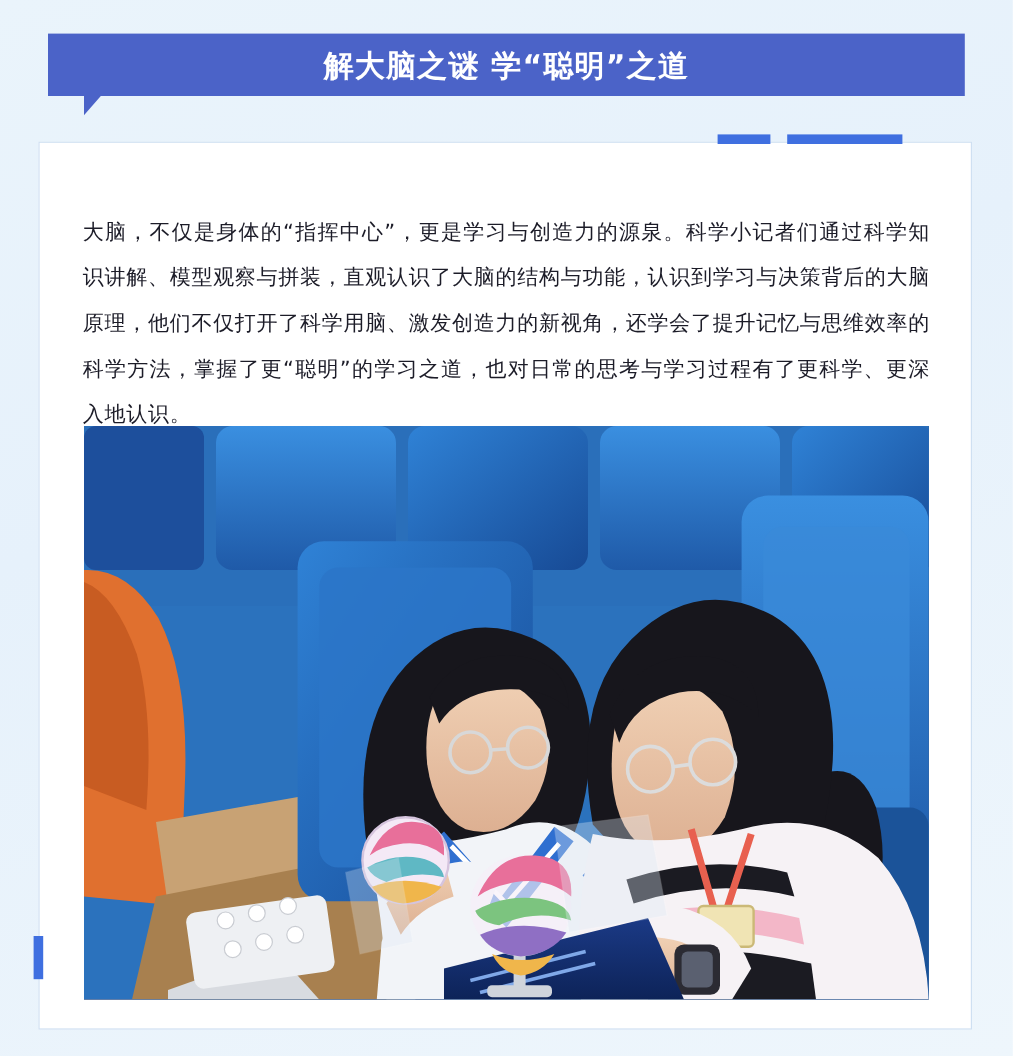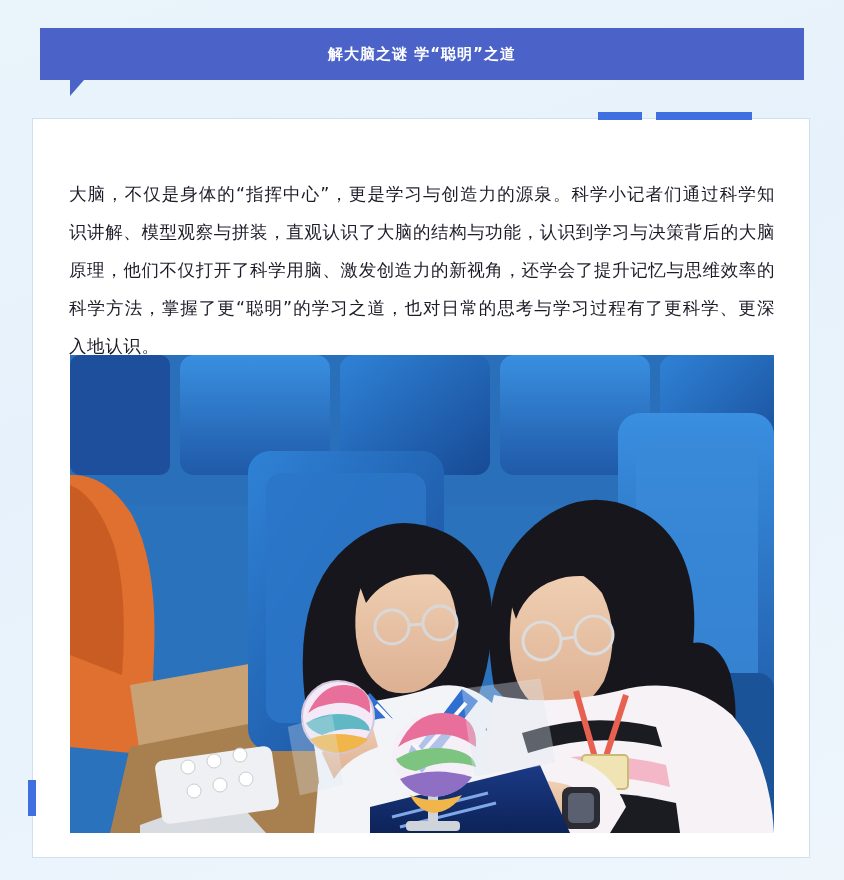--- a/index.html
+++ b/index.html
@@ -29,21 +29,21 @@
     top: 0;
     width: 764px;
     height: 52px;
     background: #4b63c8;
     display: flex;
     align-items: center;
     justify-content: center;
   }
   .banner-title {
     color: #ffffff;
-    font-size: 15px;
+    font-size: 25px;
     font-weight: bold;
     letter-spacing: 1px;
     font-family: "DejaVu Sans", "Liberation Sans", sans-serif;
   }
   .banner-notch {
     position: absolute;
     left: 30px;
     top: 52px;
     width: 0;
     height: 0;

